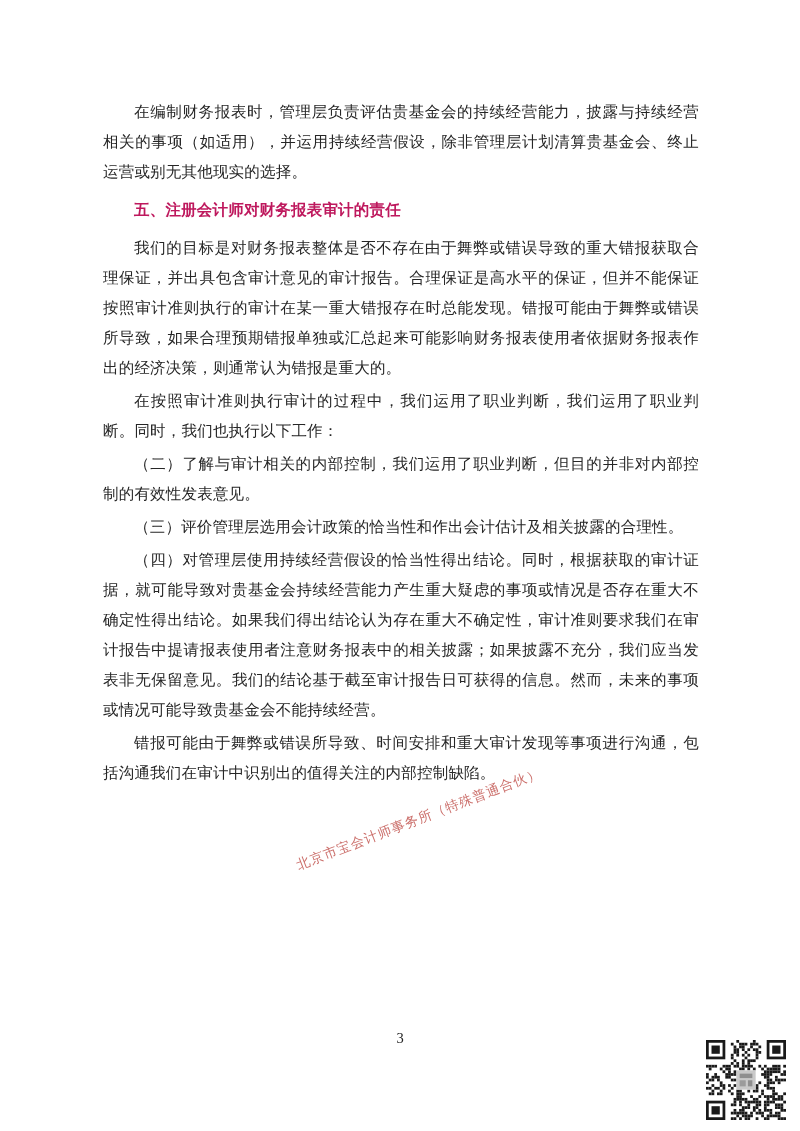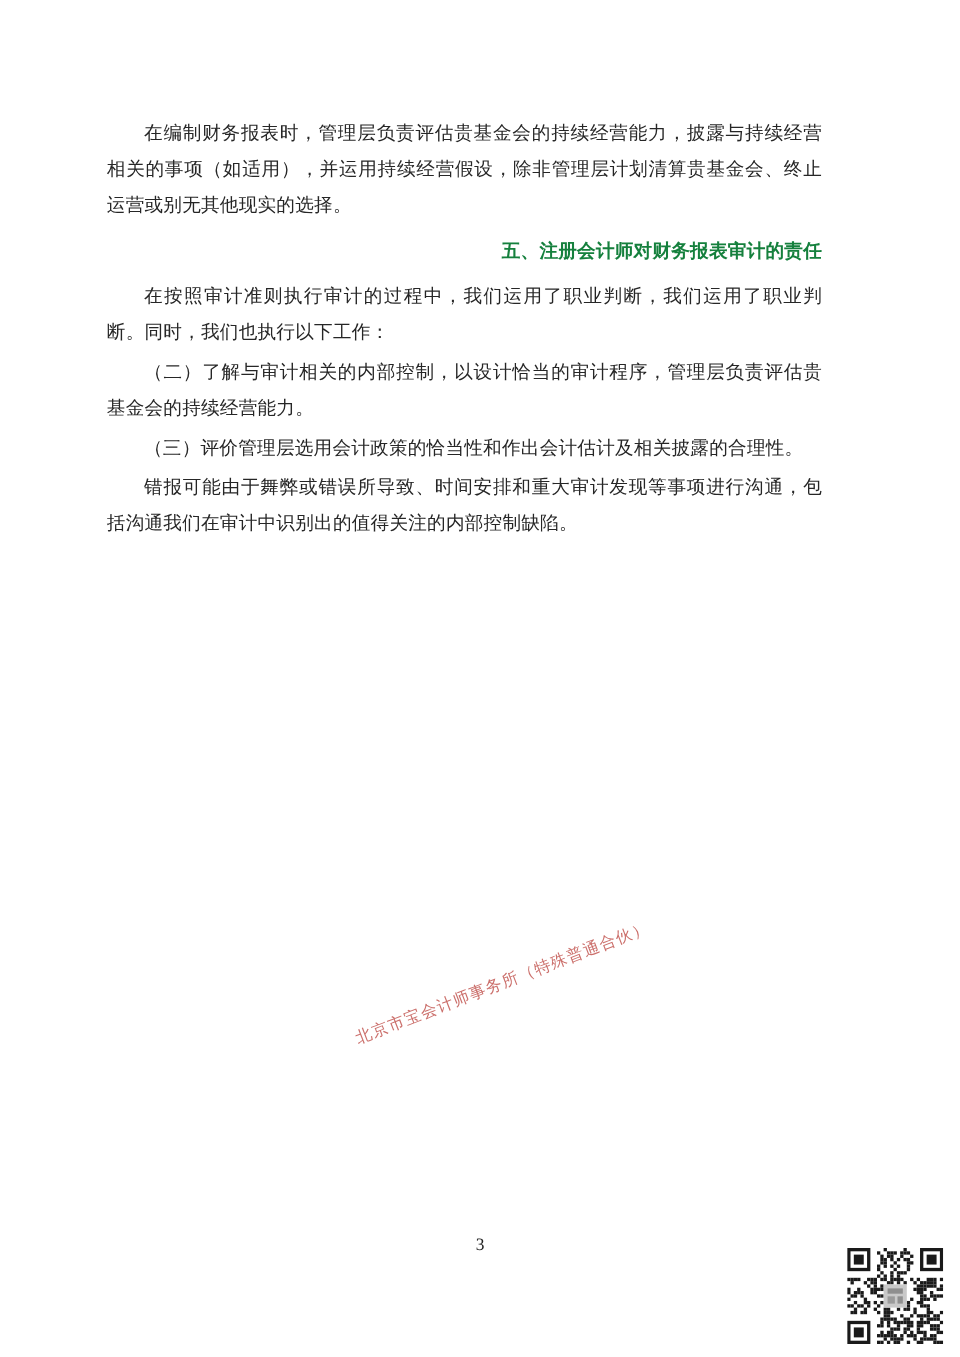--- a/index.html
+++ b/index.html
@@ -2,29 +2,29 @@
 <html><head>
 <meta charset="utf-8">
 <style>
   html,body{margin:0;padding:0;}
   body{
     width:800px;height:1131px;position:relative;background:#ffffff;
     font-family:"Liberation Serif","DejaVu Serif",serif;color:#262626;
     overflow:hidden;
   }
   .doc{
-    position:absolute;left:89px;top:97px;width:596px;
+    position:absolute;left:103px;top:97px;width:596px;
   }
   .doc p.paragraph{
     font-size:15.5px;line-height:30px;margin:0 0 3px 0;
     text-align:justify;text-indent:2em;letter-spacing:0.2px;
   }
   .doc h2.heading{
     font-size:15.5px;line-height:30px;margin:8px 0 8px 0;
-    font-weight:700;color:#15803d;text-indent:2em;letter-spacing:0.2px;text-align:right;
+    font-weight:700;color:#be185d;text-indent:2em;letter-spacing:0.2px;
   }
   .watermark{
     position:absolute;left:297px;top:857px;
     transform:rotate(-21deg);transform-origin:0 50%;
     font-size:13.5px;letter-spacing:1px;white-space:nowrap;
     opacity:0.82;font-family:"Liberation Sans",sans-serif;
     pointer-events:none;
   }
   .pagenum{
     position:absolute;left:0;right:0;top:1030px;text-align:center;
@@ -34,23 +34,25 @@
     position:absolute;left:706px;top:1040px;width:80px;height:80px;
   }
   .qr svg{display:block;width:80px;height:80px;}
 </style>
 </head>
 <body>
 
 <div class="doc">
     <p class="paragraph">在编制财务报表时，管理层负责评估贵基金会的持续经营能力，披露与持续经营相关的事项（如适用），并运用持续经营假设，除非管理层计划清算贵基金会、终止运营或别无其他现实的选择。</p>
     <h2 class="heading">五、注册会计师对财务报表审计的责任</h2>
+    <p class="paragraph">我们的目标是对财务报表整体是否不存在由于舞弊或错误导致的重大错报获取合理保证，并出具包含审计意见的审计报告。合理保证是高水平的保证，但并不能保证按照审计准则执行的审计在某一重大错报存在时总能发现。错报可能由于舞弊或错误所导致，如果合理预期错报单独或汇总起来可能影响财务报表使用者依据财务报表作出的经济决策，则通常认为错报是重大的。</p>
     <p class="paragraph">在按照审计准则执行审计的过程中，我们运用了职业判断，我们运用了职业判断。同时，我们也执行以下工作：</p>
-    <p class="paragraph">（二）了解与审计相关的内部控制，以设计恰当的审计程序，管理层负责评估贵基金会的持续经营能力。</p>
+    <p class="paragraph">（二）了解与审计相关的内部控制，我们运用了职业判断，但目的并非对内部控制的有效性发表意见。</p>
     <p class="paragraph">（三）评价管理层选用会计政策的恰当性和作出会计估计及相关披露的合理性。</p>
+    <p class="paragraph">（四）对管理层使用持续经营假设的恰当性得出结论。同时，根据获取的审计证据，就可能导致对贵基金会持续经营能力产生重大疑虑的事项或情况是否存在重大不确定性得出结论。如果我们得出结论认为存在重大不确定性，审计准则要求我们在审计报告中提请报表使用者注意财务报表中的相关披露；如果披露不充分，我们应当发表非无保留意见。我们的结论基于截至审计报告日可获得的信息。然而，未来的事项或情况可能导致贵基金会不能持续经营。</p>
     <p class="paragraph">错报可能由于舞弊或错误所导致、时间安排和重大审计发现等事项进行沟通，包括沟通我们在审计中识别出的值得关注的内部控制缺陷。</p>
   </div>
 
 <div class="watermark" style="color: rgb(192, 80, 75);">北京市宝会计师事务所（特殊普通合伙）</div>
 
 <div class="pagenum">3</div>
 
 <div class="qr">
     <svg viewBox="0 0 80 80" xmlns="http://www.w3.org/2000/svg">
       <rect width="80" height="80" fill="#ffffff"></rect>

